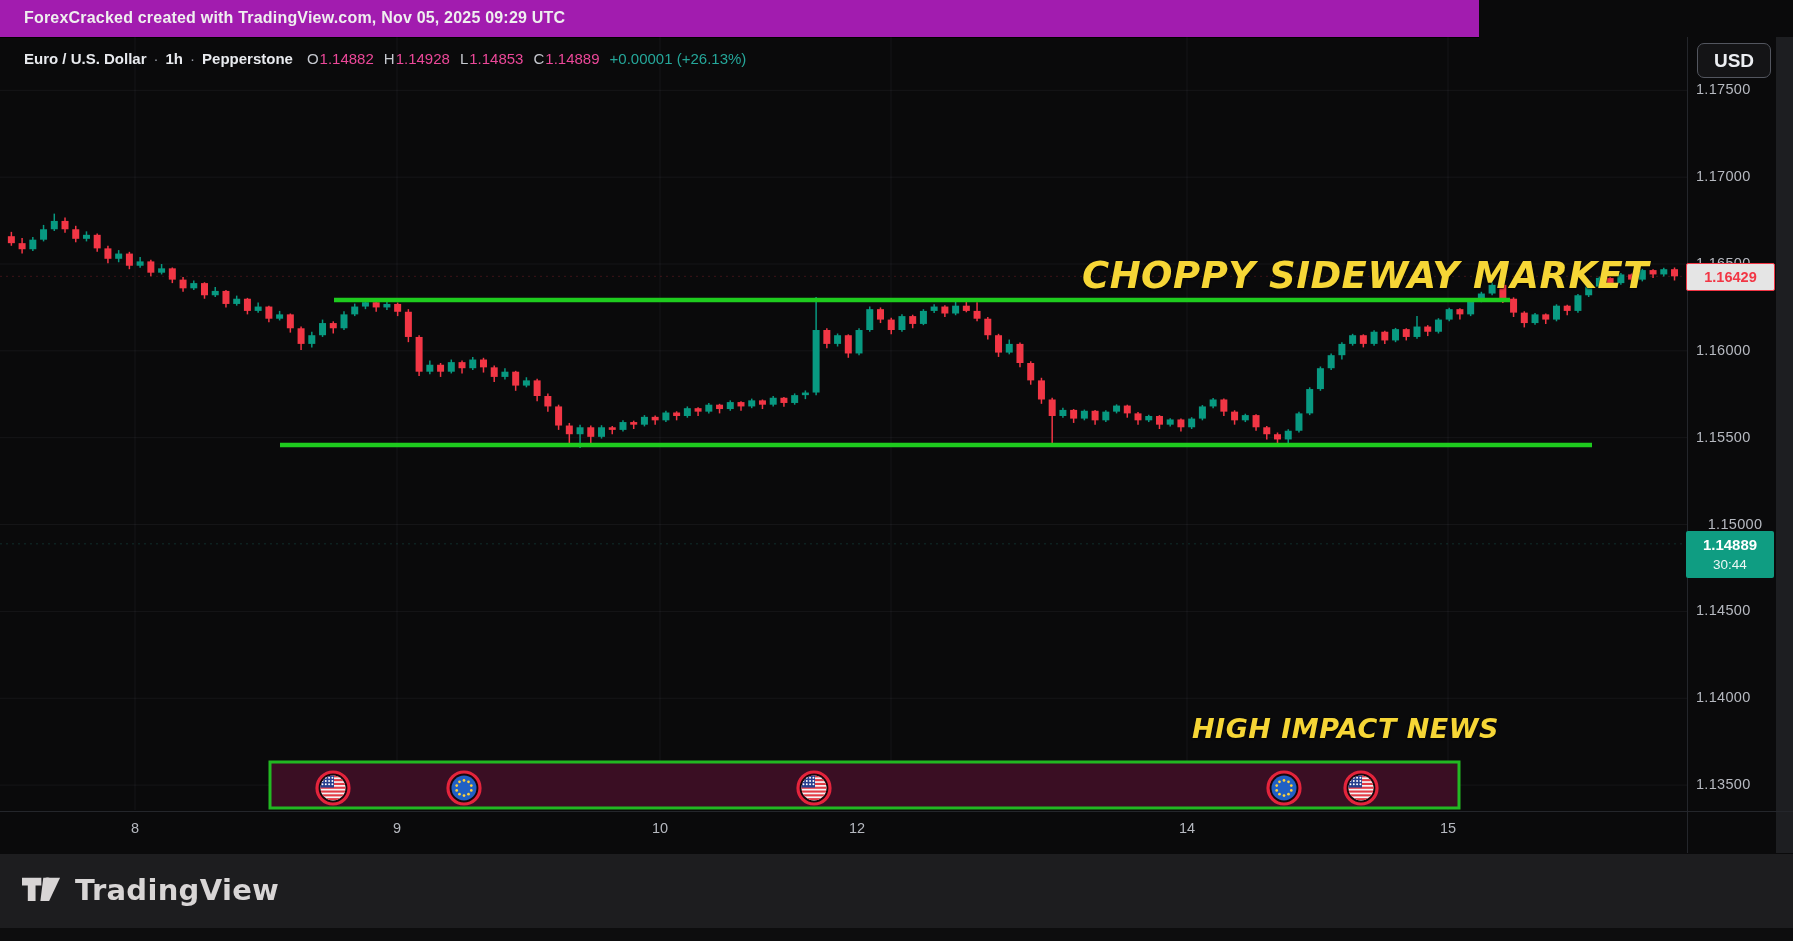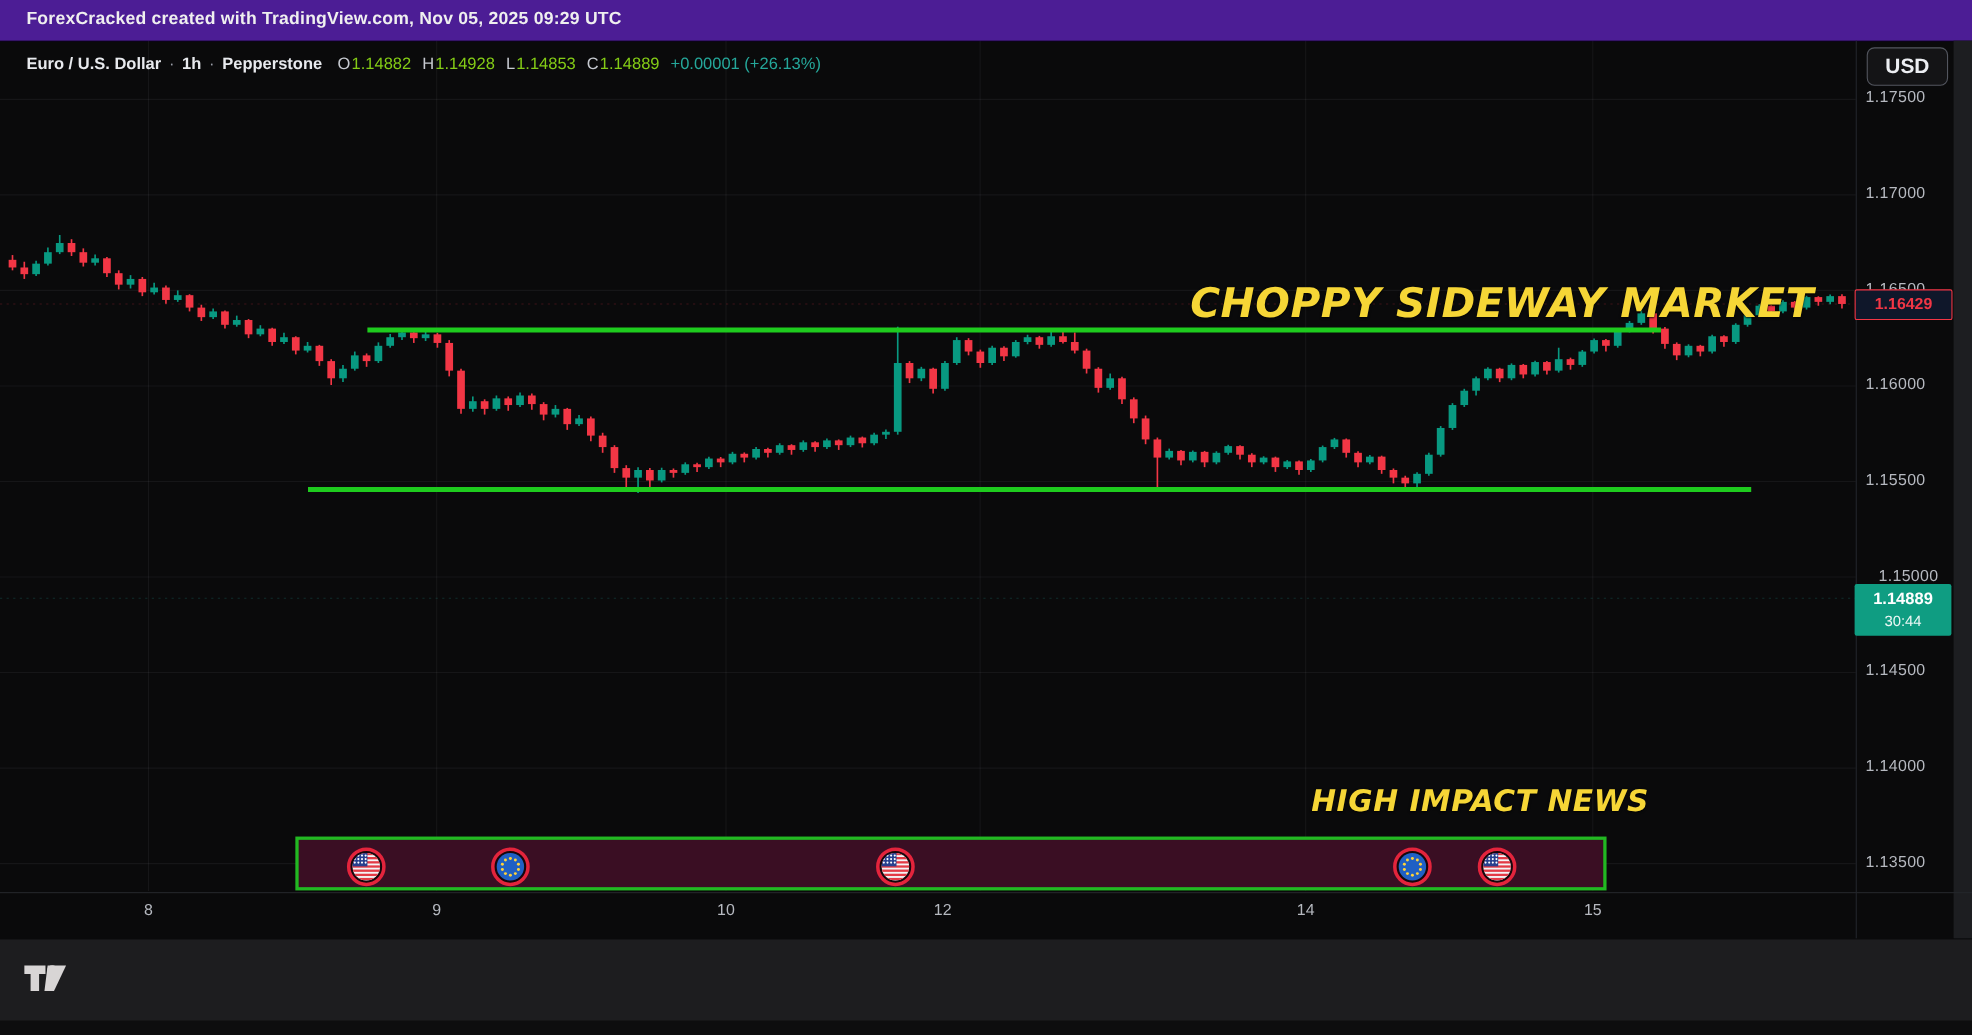--- a/index.html
+++ b/index.html
@@ -1,49 +1,49 @@
 <!DOCTYPE html>
 <html><head>
 <meta charset="utf-8">
 <style>
   html,body{margin:0;padding:0;background:#0a0a0b;}
   body{width:1793px;height:941px;position:relative;overflow:hidden;
        font-family:"Liberation Sans",sans-serif;-webkit-font-smoothing:antialiased;}
   .abs{position:absolute;}
   
-  #top-header{left:0;top:0;width:1793px;height:37px;background:#4c1d95;
+  #top-header{left:0;top:0;width:1479px;height:37px;background:#a21caf;
     border-bottom:1px solid #000;}
   #top-header .title{position:absolute;left:24px;top:9px;font-size:16px;font-weight:bold;
     color:#efefef;letter-spacing:.2px;}
   
   #chart-svg{left:0;top:0;width:1793px;height:941px;}
   
   #symbol-bar{left:24px;top:46px;height:24px;display:flex;align-items:center;
     font-size:15px;color:#e4e6eb;white-space:nowrap;z-index:5;}
   #symbol-bar .name{font-weight:bold;color:#e8eaee;}
   #symbol-bar .sep{color:#9a9ea8;margin:0 7px;}
   #symbol-bar .tf,#symbol-bar .broker{font-weight:bold;color:#e8eaee;}
   #symbol-bar .ohlc{margin-left:14px;display:flex;gap:10px;}
   #symbol-bar .ohlc .pair{display:flex;gap:1px;}
   #symbol-bar .k{color:#c6c9d0;}
-  #symbol-bar .v{color:#84cc16;}
+  #symbol-bar .v{color:#ec4899;}
   #symbol-bar .change{margin-left:10px;color:#25a79a;}
   
   #usd-button{left:1697px;top:43px;width:72px;height:33px;border:1px solid #53565f;
     border-radius:7px;display:flex;align-items:center;justify-content:center;
     color:#eceef2;font-size:19px;font-weight:bold;z-index:6;background:#141416;}
   
   #right-strip{left:1776px;top:37px;width:17px;height:816px;background:#1d1e21;}
   #axis-v-sep{left:1687px;top:37px;width:1px;height:816px;background:#24262b;}
   #axis-h-sep{left:0;top:811px;width:1793px;height:1px;background:#24262b;}
   
   .price-tick{position:absolute;left:1696px;width:78px;text-align:left;
     font-size:14.5px;color:#b6b9c0;letter-spacing:.3px;z-index:3;}
   #last-price-label{left:1686px;top:263px;width:87px;height:26px;border:1.5px solid #f23645;
-    background:#0f172a;color:#f23645;font-size:14.5px;font-weight:bold;
+    background:#e5e5e5;color:#f23645;font-size:14.5px;font-weight:bold;
     display:flex;align-items:center;justify-content:center;z-index:7;border-radius:2px;}
   #countdown-label{left:1686px;top:531px;width:88px;height:47px;background:#0f9d82;
     border-radius:2px;display:flex;flex-direction:column;align-items:center;
     justify-content:center;z-index:7;line-height:1.35;}
   #countdown-label .p{color:#fff;font-size:15px;font-weight:bold;}
   #countdown-label .t{color:rgba(255,255,255,.92);font-size:13.5px;}
   
   .time-tick{position:absolute;top:820px;width:40px;margin-left:-20px;text-align:center;
     font-size:14.5px;color:#b6b9c0;z-index:3;}
   
@@ -538,15 +538,16 @@
 
 <div class="abs" id="footer">
   <div id="tv-logo">
     <svg width="40" height="38" viewBox="0 0 62 38">
       <g fill="#d8d5d5">
         <path d="M0 0 h30 v12 h-9 v24 h-12 v-24 h-9 z"></path>
         <circle cx="39.5" cy="6.5" r="7"></circle>
         <path d="M36 0 h26 l-17 36 h-13.5 z" transform="translate(-3,0)"></path>
       </g>
     </svg>
+    <span class="logo-text">TradingView</span>
   </div>
 </div>
 <div class="abs" id="footer-bottom-strip"></div>
 
 </body></html>

